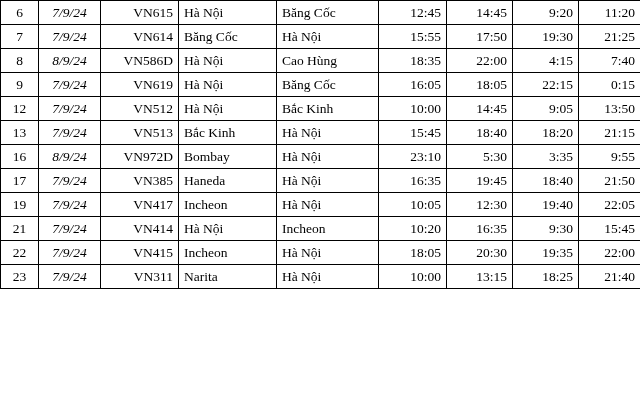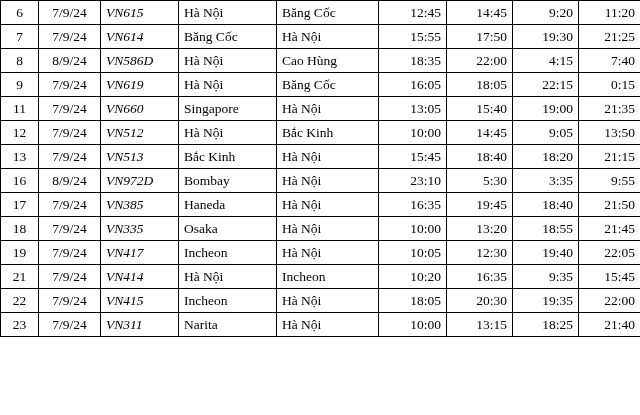--- a/index.html
+++ b/index.html
@@ -40,22 +40,22 @@
   col.c-date    { width: 62px; }
   col.c-flight  { width: 78px; }
   col.c-from    { width: 98px; }
   col.c-to      { width: 102px; }
   col.c-t1      { width: 68px; }
   col.c-t2      { width: 66px; }
   col.c-t3      { width: 66px; }
   col.c-t4      { width: 62px; }
 
   .cell-no      { text-align: center; }
-  .cell-date    { text-align: center; }
-  .cell-flight  { text-align: left; padding-left: 8px; font-style: italic; }
+  .cell-date    { text-align: center; font-style: italic; }
+  .cell-flight  { text-align: right; padding-left: 8px; }
   .cell-from    { text-align: left; padding-left: 8px; }
   .cell-to      { text-align: left; padding-left: 8px; }
   .cell-time    { text-align: right; padding-right: 8px; }
 </style>
 </head>
 <body>
 
 <div class="sheet">
   <table class="flight-table">
     <colgroup>
@@ -108,31 +108,20 @@
           <td class="cell-date">7/9/24</td>
           <td class="cell-flight">VN619</td>
           <td class="cell-from">Hà Nội</td>
           <td class="cell-to">Băng Cốc</td>
           <td class="cell-time">16:05</td>
           <td class="cell-time">18:05</td>
           <td class="cell-time">22:15</td>
           <td class="cell-time">0:15</td>
         </tr>
         <tr>
-          <td class="cell-no">11</td>
-          <td class="cell-date">7/9/24</td>
-          <td class="cell-flight">VN660</td>
-          <td class="cell-from">Singapore</td>
-          <td class="cell-to">Hà Nội</td>
-          <td class="cell-time">13:05</td>
-          <td class="cell-time">15:40</td>
-          <td class="cell-time">19:00</td>
-          <td class="cell-time">21:35</td>
-        </tr>
-        <tr>
           <td class="cell-no">12</td>
           <td class="cell-date">7/9/24</td>
           <td class="cell-flight">VN512</td>
           <td class="cell-from">Hà Nội</td>
           <td class="cell-to">Bắc Kinh</td>
           <td class="cell-time">10:00</td>
           <td class="cell-time">14:45</td>
           <td class="cell-time">9:05</td>
           <td class="cell-time">13:50</td>
         </tr>
@@ -163,50 +152,39 @@
           <td class="cell-date">7/9/24</td>
           <td class="cell-flight">VN385</td>
           <td class="cell-from">Haneda</td>
           <td class="cell-to">Hà Nội</td>
           <td class="cell-time">16:35</td>
           <td class="cell-time">19:45</td>
           <td class="cell-time">18:40</td>
           <td class="cell-time">21:50</td>
         </tr>
         <tr>
-          <td class="cell-no">18</td>
-          <td class="cell-date">7/9/24</td>
-          <td class="cell-flight">VN335</td>
-          <td class="cell-from">Osaka</td>
-          <td class="cell-to">Hà Nội</td>
-          <td class="cell-time">10:00</td>
-          <td class="cell-time">13:20</td>
-          <td class="cell-time">18:55</td>
-          <td class="cell-time">21:45</td>
-        </tr>
-        <tr>
           <td class="cell-no">19</td>
           <td class="cell-date">7/9/24</td>
           <td class="cell-flight">VN417</td>
           <td class="cell-from">Incheon</td>
           <td class="cell-to">Hà Nội</td>
           <td class="cell-time">10:05</td>
           <td class="cell-time">12:30</td>
           <td class="cell-time">19:40</td>
           <td class="cell-time">22:05</td>
         </tr>
         <tr>
           <td class="cell-no">21</td>
           <td class="cell-date">7/9/24</td>
           <td class="cell-flight">VN414</td>
           <td class="cell-from">Hà Nội</td>
           <td class="cell-to">Incheon</td>
           <td class="cell-time">10:20</td>
           <td class="cell-time">16:35</td>
-          <td class="cell-time">9:35</td>
+          <td class="cell-time">9:30</td>
           <td class="cell-time">15:45</td>
         </tr>
         <tr>
           <td class="cell-no">22</td>
           <td class="cell-date">7/9/24</td>
           <td class="cell-flight">VN415</td>
           <td class="cell-from">Incheon</td>
           <td class="cell-to">Hà Nội</td>
           <td class="cell-time">18:05</td>
           <td class="cell-time">20:30</td>

